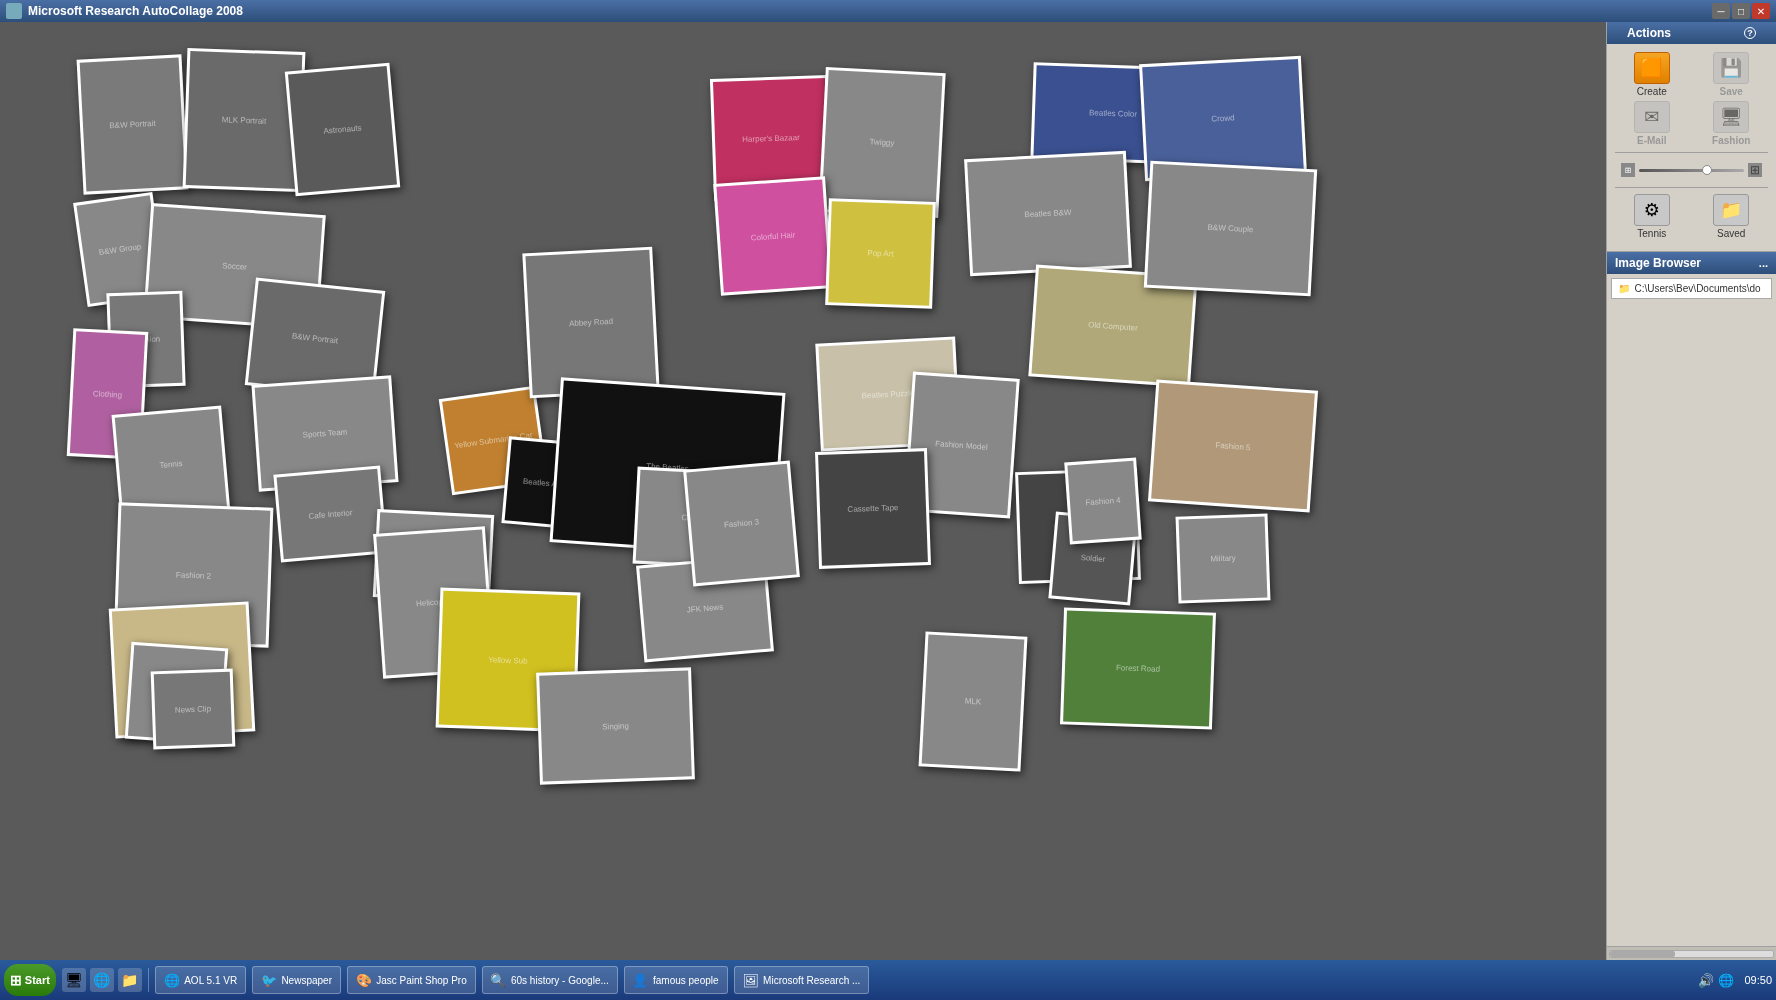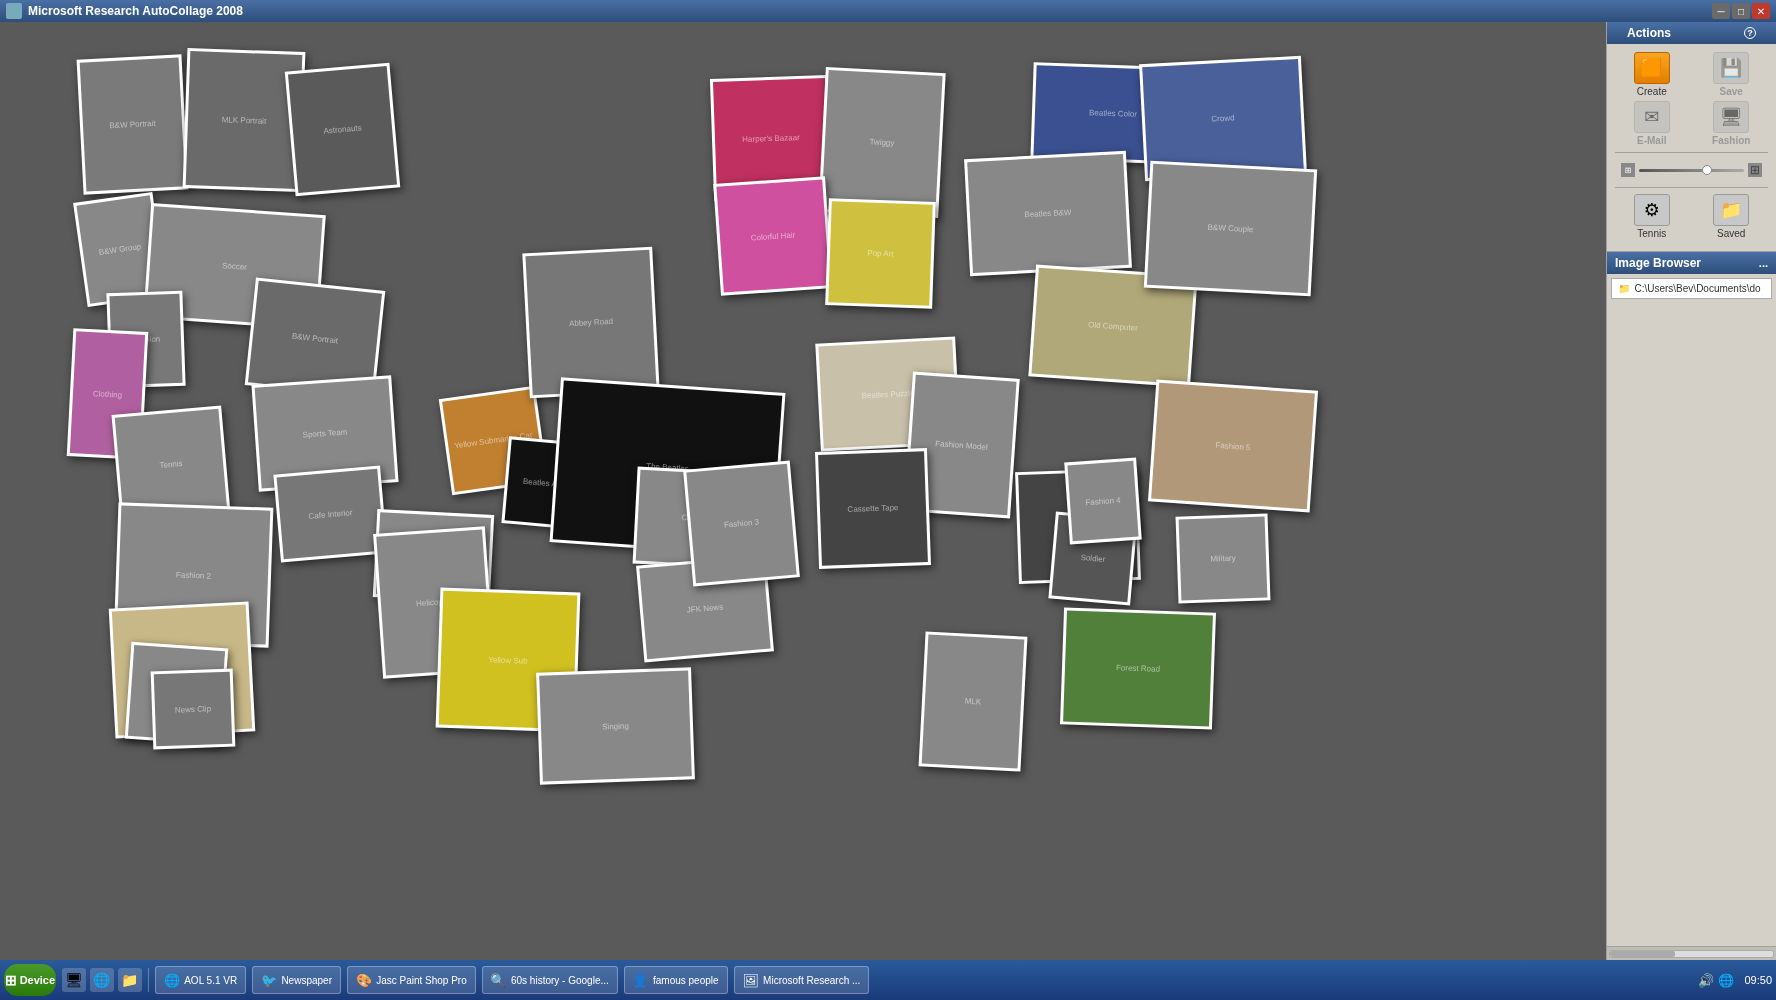--- a/index.html
+++ b/index.html
@@ -547,21 +547,21 @@
   <div id="panel-scrollbar">
     <div id="scrollbar-track">
       <div id="scrollbar-thumb"></div>
     </div>
   </div>
 </div>
 
 <div id="taskbar">
   <div id="start-btn">
     <span id="start-icon">⊞</span>
-    <span>Device</span>
+    <span>Start</span>
   </div>
   <div class="taskbar-icon">🖥</div>
   <div class="taskbar-icon">🌐</div>
   <div class="taskbar-icon">📁</div>
   <div class="taskbar-divider"></div>
   <div id="taskbar-apps" style="display: flex; align-items: center; gap: 2px;">
 
   <div class="taskbar-app">
         <span class="taskbar-app-icon">🌐</span>
         <span style="font-size:10px;color:white">AOL 5.1 VR</span>

